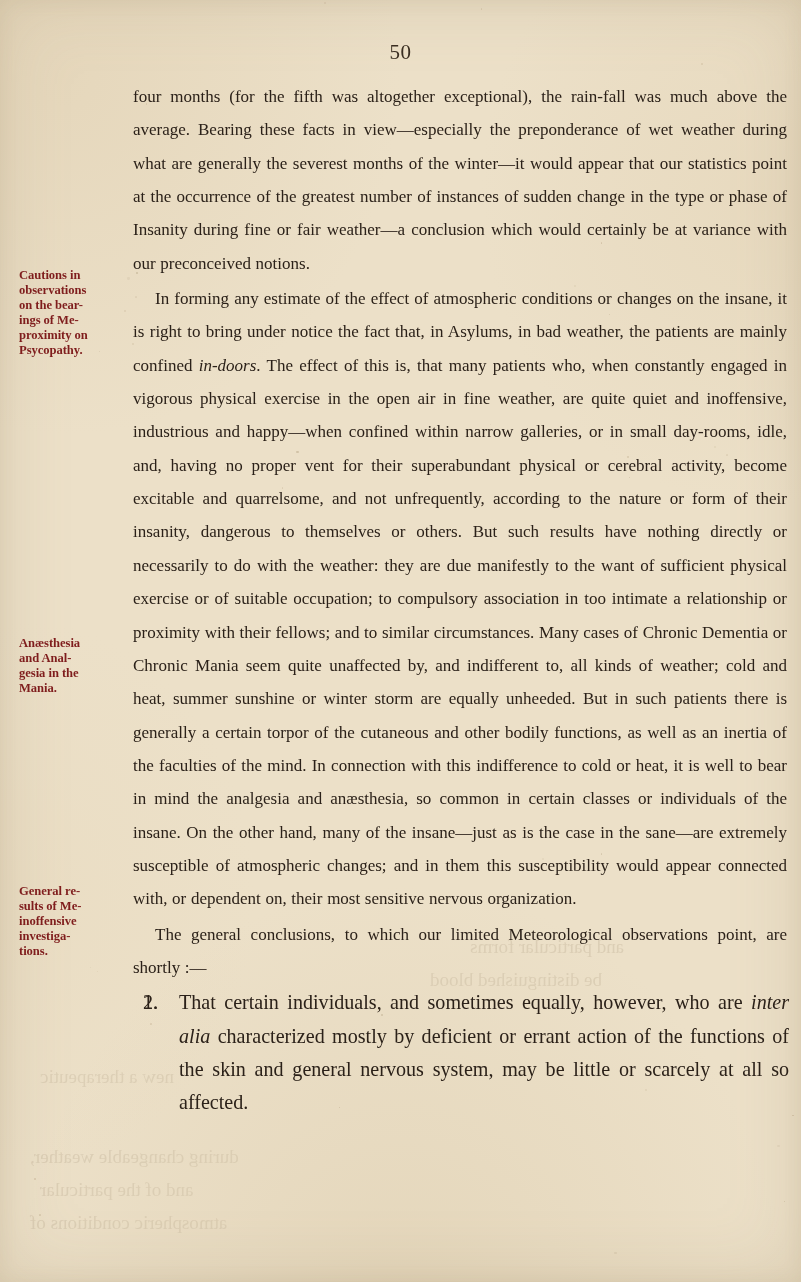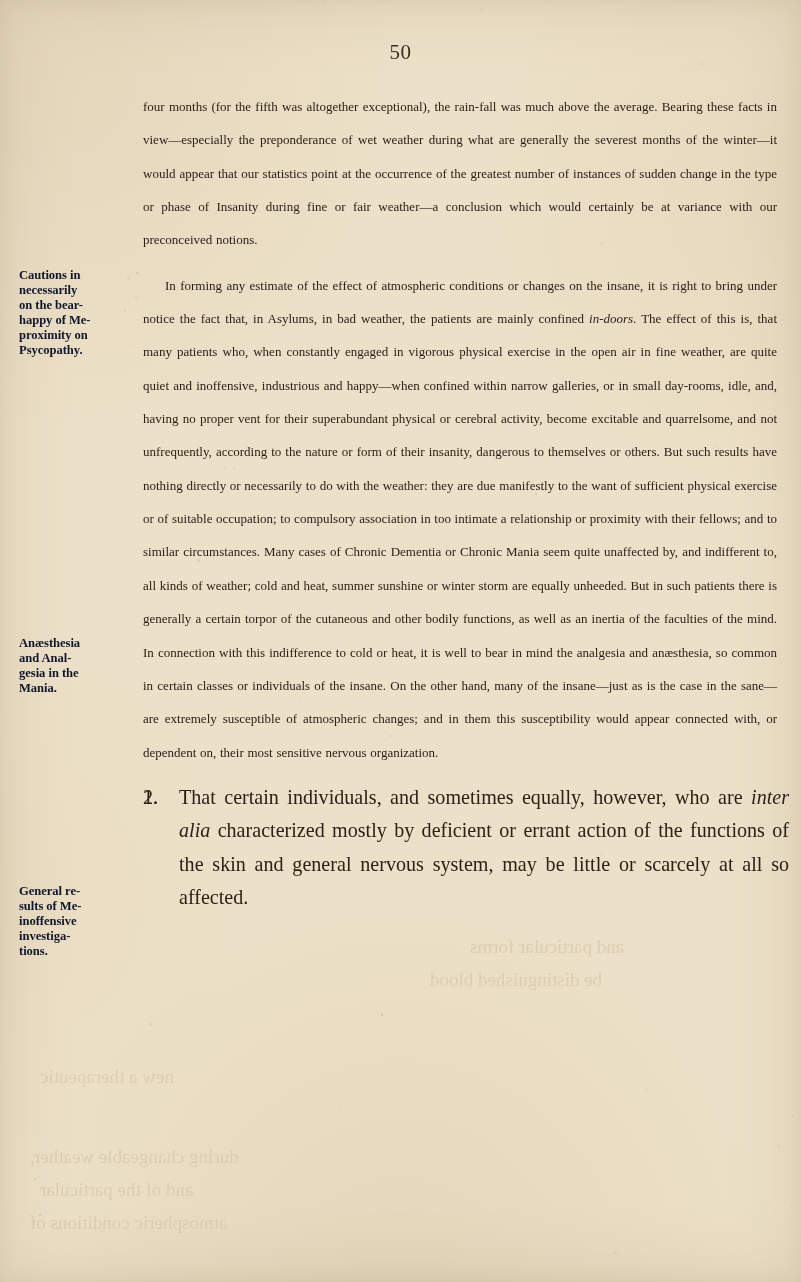--- a/index.html
+++ b/index.html
@@ -59,22 +59,22 @@
 
   
   .column {
     position: absolute;
     left: 131px;
     top: 78px;
     width: 658px;
     z-index: 10;
   }
   .para {
-    margin: 12px;
-    font-size: 13px;
+    margin: 2px;
+    font-size: 17px;
     line-height: 33.35px;
     text-align: justify;
     text-justify: inter-word;
     color: #2b2119;
     word-spacing: 0.4px;
   }
   .para.indent { text-indent: 22px; }
   .para i { font-style: italic; }
 
   
@@ -101,21 +101,21 @@
 
   
   .sidenote {
     position: absolute;
     left: 19px;
     width: 100px;
     font-family: "Liberation Serif", "DejaVu Serif", serif;
     font-weight: bold;
     font-size: 12.6px;
     line-height: 15.1px;
-    color: #0f172a;
+    color: #7f1d1d;
     z-index: 10;
     letter-spacing: -0.05px;
   }
   .sidenote .sn-line { display: block; white-space: nowrap; }
 
   
   .ghost {
     position: absolute;
     color: rgba(120,100,70,0.14);
     font-size: 19px;
@@ -137,23 +137,23 @@
     <div class="ghost" style="top: 1140px; left: 30px;">during changeable weather,</div>
     <div class="ghost" style="top: 1173px; left: 40px;">and of the particular</div>
     <div class="ghost" style="top: 1206px; left: 30px;">atmospheric conditions of</div>
   </div>
 
 <div class="folio">50</div>
 
 <div id="marginalia-layer">
     <div class="sidenote" style="top: 268px;">
       <span class="sn-line">Cautions in</span>
-      <span class="sn-line">necessarily</span>
+      <span class="sn-line">observations</span>
       <span class="sn-line">on the bear-</span>
-      <span class="sn-line">happy of Me-</span>
+      <span class="sn-line">ings of Me-</span>
       <span class="sn-line">proximity on</span>
       <span class="sn-line">Psycopathy.</span>
     </div>
     <div class="sidenote" style="top: 620px; margin-top: 16px;">
       <span class="sn-line">Anæsthesia</span>
       <span class="sn-line">and Anal-</span>
       <span class="sn-line">gesia in the</span>
       <span class="sn-line">Mania.</span>
     </div>
     <div class="sidenote" style="top: 884px;">
@@ -162,20 +162,21 @@
       <span class="sn-line">inoffensive</span>
       <span class="sn-line">investiga-</span>
       <span class="sn-line">tions.</span>
     </div>
   </div>
 
 <div class="column">
   <div id="paragraph-layer">
       <p class="para" id="p-rainfall"><span>four months (for the fifth was altogether exceptional), the rain-fall was much above the average.  Bearing these facts in view—especially the preponderance of wet weather during what are generally the severest months of the winter—it would appear that our statistics point at the occurrence of the greatest number of instances of sudden change in the type or phase of Insanity during fine or fair weather—a conclusion which would certainly be at variance with our preconceived notions.</span></p>
       <p class="para indent" id="p-estimate"><span>In forming any estimate of the effect of atmospheric conditions or changes on the insane, it is right to bring under notice the fact that, in Asylums, in bad weather, the patients are mainly confined </span><i>in-doors</i><span>. The effect of this is, that many patients who, when constantly engaged in vigorous physical exercise in the open air in fine weather, are quite quiet and inoffensive, industrious and happy—when confined within narrow galleries, or in small day-rooms, idle, and, having no proper vent for their superabundant physical or cerebral activity, become excitable and quarrelsome, and not unfrequently, according to the nature or form of their insanity, dangerous to themselves or others.  But such results have nothing directly or necessarily to do with the weather: they are due manifestly to the want of sufficient physical exercise or of suitable occupation; to compulsory association in too intimate a relationship or proximity with their fellows; and to similar circumstances.  Many cases of Chronic Dementia or Chronic Mania seem quite unaffected by, and indifferent to, all kinds of weather; cold and heat, summer sunshine or winter storm are equally unheeded.  But in such patients there is generally a certain torpor of the cutaneous and other bodily functions, as well as an inertia of the faculties of the mind.  In connection with this indifference to cold or heat, it is well to bear in mind the analgesia and anæsthesia, so common in certain classes or individuals of the insane.  On the other hand, many of the insane—just as is the case in the sane—are extremely susceptible of atmospheric changes; and in them this susceptibility would appear connected with, or dependent on, their most sensitive nervous organization.</span></p>
+      <p class="para indent" id="p-conclusions-intro"><span>The general conclusions, to which our limited Meteorological observations point, are shortly :—</span></p>
     </div>
   <ol class="numlist" id="conclusion-layer">
       <li class="numitem" id="conclusion-1"><span class="marker">1.</span></li>
       <li class="numitem" id="conclusion-2"><span class="marker">2.</span><span><span>That certain individuals, and sometimes equally, however, who are </span><i>inter alia</i><span> characterized mostly by deficient or errant action of the functions of the skin and general nervous system, may be little or scarcely at all so affected.</span></span></li>
     </ol>
 </div>
 
 <div class="paper-tint"></div>
 <div class="paper-vignette"></div>
 <div id="speck-layer">

